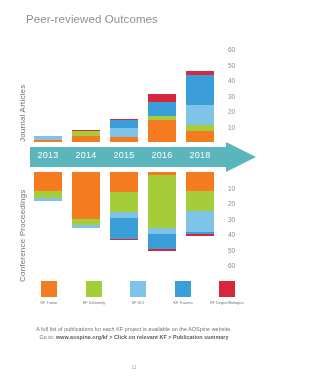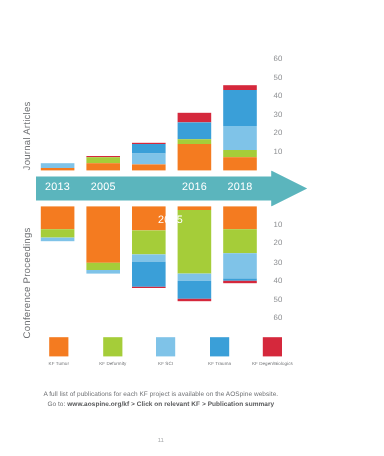--- a/index.html
+++ b/index.html
@@ -179,20 +179,21 @@
     width: 268px;
     text-align: center;
     font-size: 5px;
     color: #a8aaac;
   }
 </style>
 </head>
 <body>
 
 <div class="header">
+  <div class="line">Peer-reviewed Outcomes</div>
 </div>
 
 <div class="chart-area">
 
   <div class="axis-title top">Journal Articles</div>
   <div class="axis-title bottom">Conference Proceedings</div>
 
   <div class="arrow">
     <svg width="226" height="30" viewBox="0 0 226 30">
       <path d="M0,5 L196,5 L196,0 L226,15 L196,30 L196,25 L0,25 Z" fill="#5bb5bd"></path>
@@ -276,22 +277,22 @@
           <div class="seg" style="height: 20.15px; background: rgb(165, 205, 57);"></div>
           <div class="seg" style="height: 21.7px; background: rgb(127, 195, 232);"></div>
           <div class="seg" style="height: 1.55px; background: rgb(58, 159, 216);"></div>
           <div class="seg" style="height: 1.55px; background: rgb(213, 40, 60);"></div>
         </div>
       </div>
     </div>
 
   <div id="years">
       <div class="year" style="left: 29px;">2013</div>
-      <div class="year" style="left: 67px;">2005</div>
-      <div class="year" style="left: 123px; margin-top: 28px;">2015</div>
+      <div class="year" style="left: 67px;">2014</div>
+      <div class="year" style="left: 105px;">2015</div>
       <div class="year" style="left: 143px;">2016</div>
       <div class="year" style="left: 181px;">2018</div>
     </div>
 
   <div class="ticks" id="ticks">
       <div class="tick" style="top: 84.5px;">10</div>
       <div class="tick" style="top: 69px;">20</div>
       <div class="tick" style="top: 53.5px;">30</div>
       <div class="tick" style="top: 38px;">40</div>
       <div class="tick" style="top: 22.5px;">50</div>

